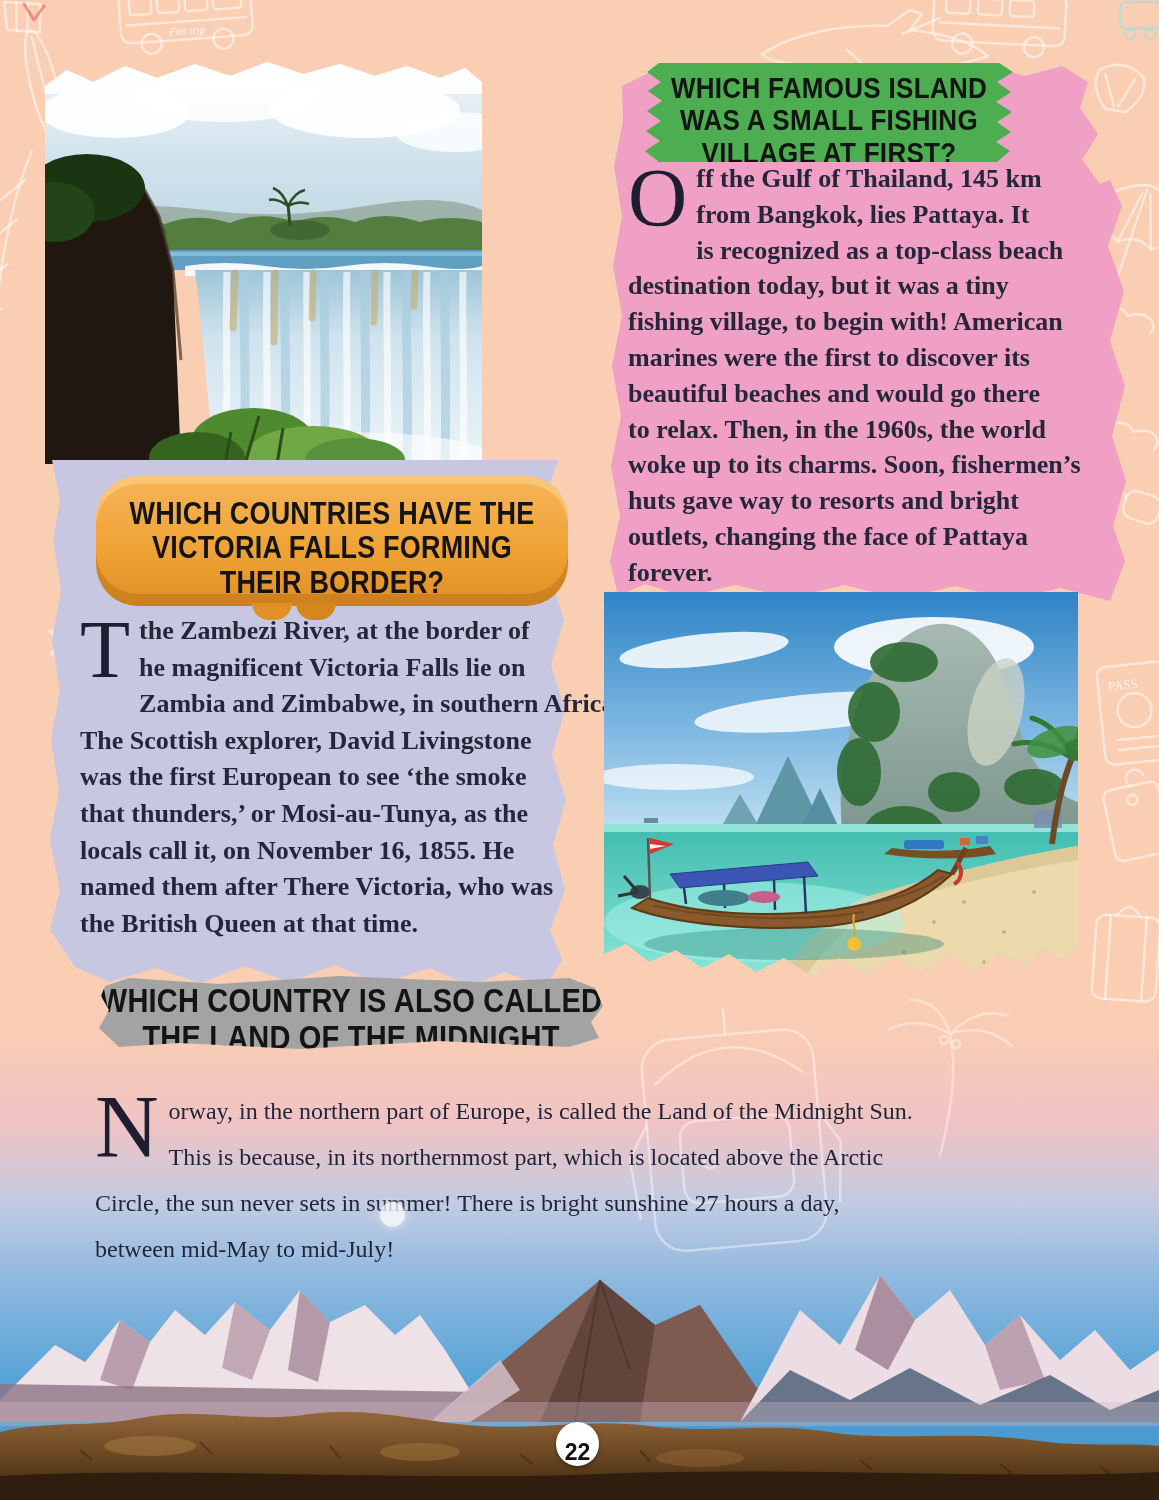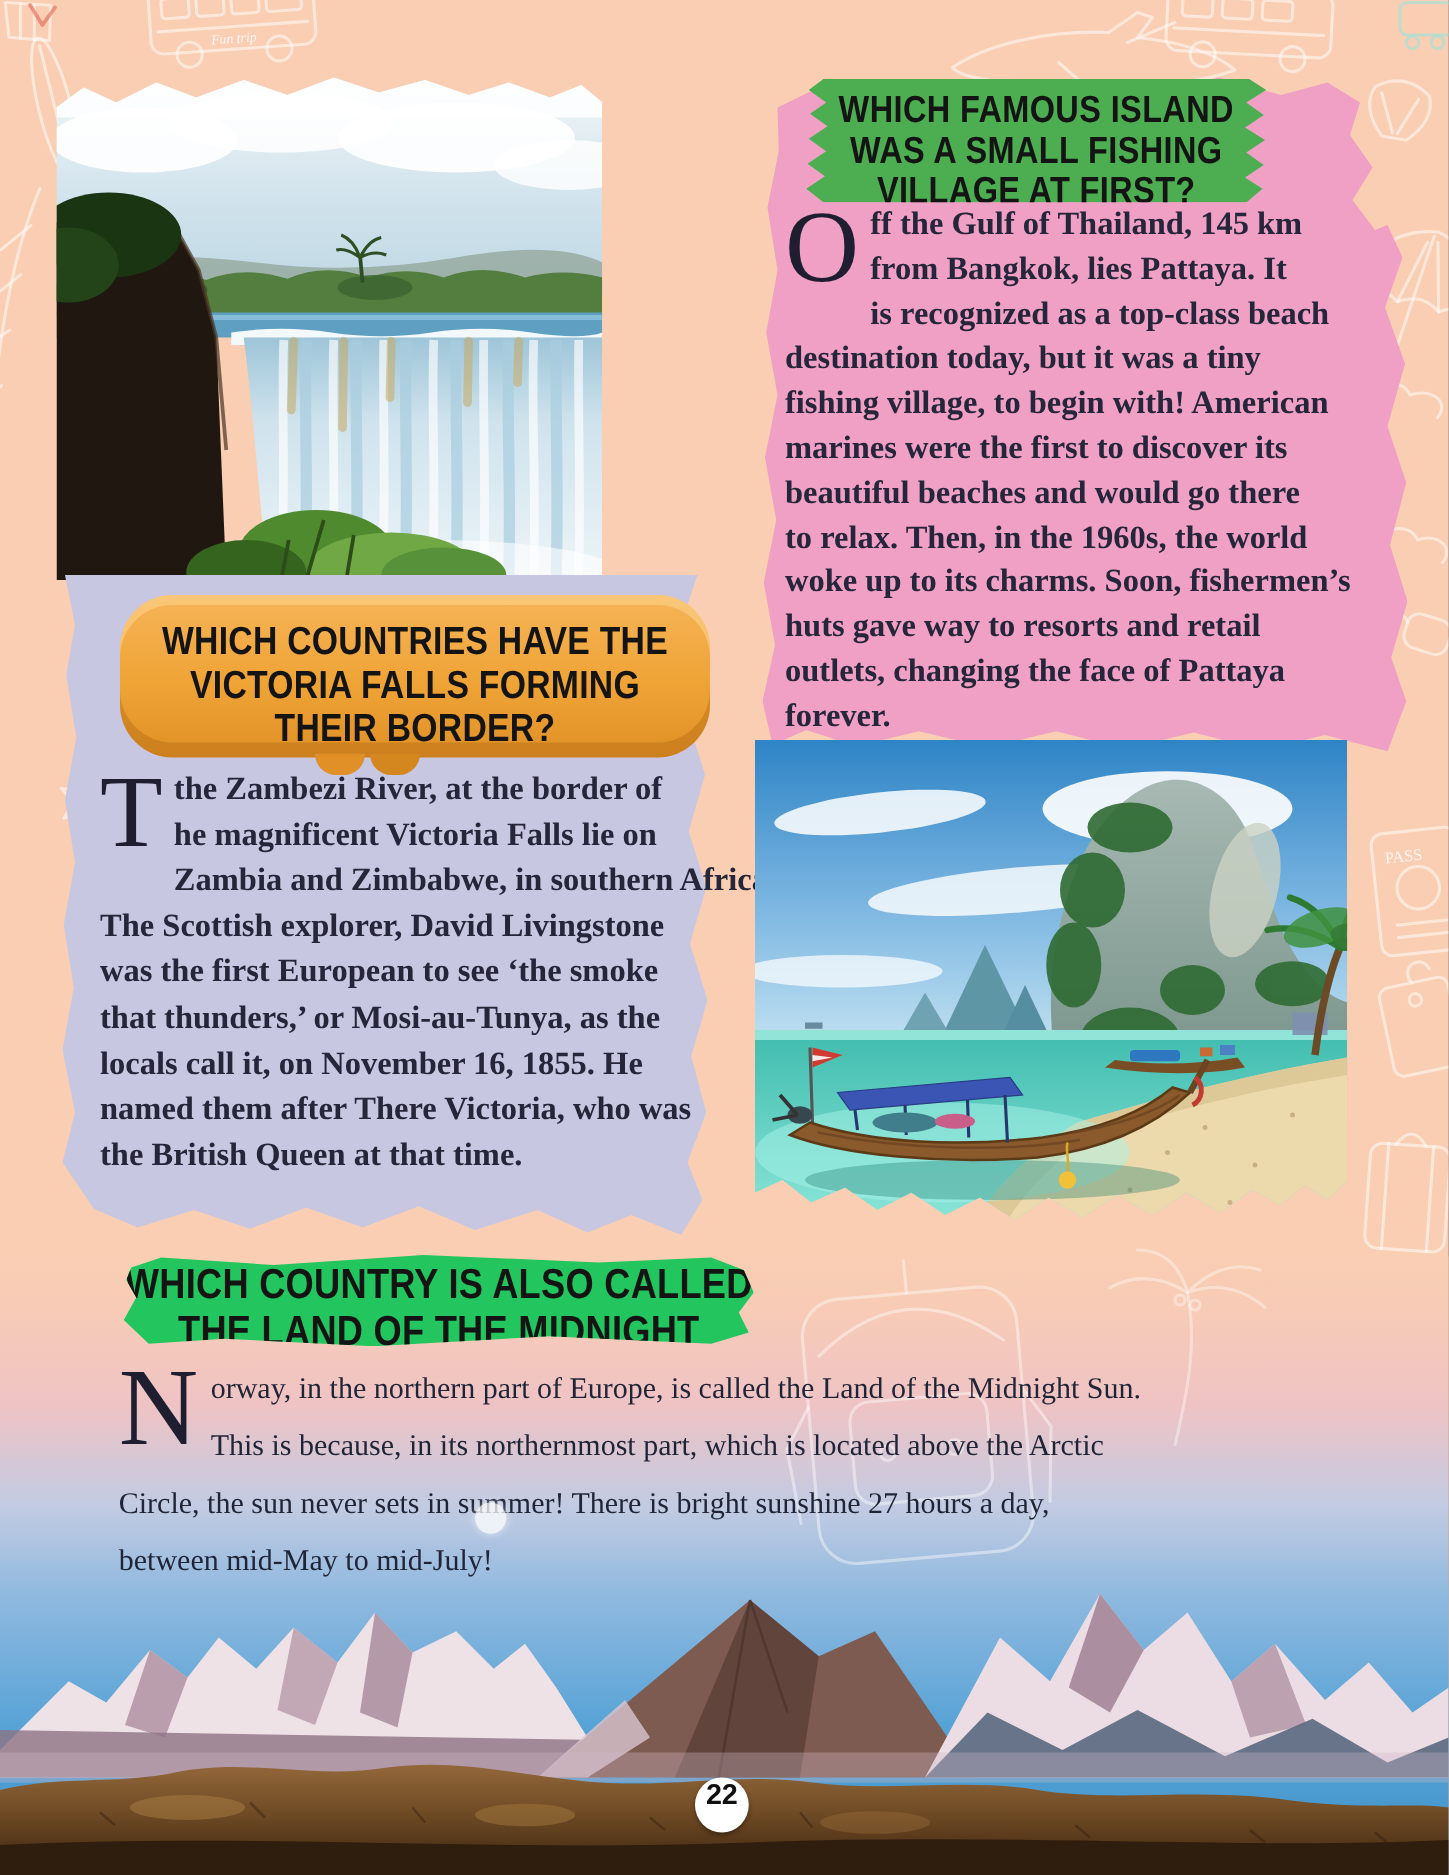--- a/index.html
+++ b/index.html
@@ -8,21 +8,21 @@
     background:#F9CEB3;font-family:"Liberation Serif",serif;}
   
   .sky-band{position:absolute;left:0;top:1005px;width:1159px;height:495px;z-index:1;
     background:linear-gradient(180deg,#F9CEB3 0%,#F7CBB6 9%,#EFC3C4 24%,#C3CBE2 40%,#8FB9DF 55%,#57A3D6 76%,#3E92CB 100%);}
   .doodles{position:absolute;left:0;top:0;z-index:2;}
   .content{position:absolute;inset:0;z-index:3;}
   .mountains{position:absolute;left:0;top:1250px;z-index:4;}
   .moon{position:absolute;left:380px;top:1202px;width:25px;height:25px;border-radius:50%;
     background:rgba(255,255,255,.75);box-shadow:0 0 8px rgba(255,255,255,.6);z-index:3;}
   .page-badge{position:absolute;left:556px;top:1422px;width:43px;height:44px;border-radius:50%;
-    background:#fff;z-index:5;display:flex;align-items:flex-start;justify-content:center;
+    background:#fff;z-index:5;display:flex;align-items:flex-end;justify-content:center;
     box-shadow:0 2px 4px rgba(0,0,0,.35);}
   .page-badge span{font-family:"Liberation Sans",sans-serif;font-weight:bold;font-size:23px;color:#111;}
   
   .pink-block{position:absolute;left:610px;top:56px;width:518px;height:546px;background:#EFA0C4;
     clip-path:polygon(12px 30px,45px 14px,95px 28px,150px 10px,205px 24px,258px 8px,312px 22px,
       365px 6px,415px 20px,452px 10px,478px 26px,470px 52px,488px 78px,472px 104px,490px 128px,
       500px 124px,512px 150px,498px 190px,514px 235px,500px 285px,515px 330px,502px 380px,
       516px 425px,503px 470px,515px 505px,500px 545px,450px 532px,400px 544px,345px 530px,
       290px 543px,235px 529px,180px 542px,125px 529px,75px 541px,35px 528px,8px 540px,0px 505px,
       10px 460px,1px 410px,11px 360px,2px 310px,12px 260px,3px 210px,12px 160px,4px 110px,13px 65px);}
@@ -53,21 +53,21 @@
   .green-banner .tline{font-size:26px;line-height:28px;text-align:center;letter-spacing:.3px;}
   .orange-bubble{position:absolute;left:96px;top:476px;width:472px;height:130px;border-radius:42px;
     background:linear-gradient(180deg,#F6B458,#EFA335 55%,#E09026);
     box-shadow:inset 0 -12px 0 rgba(160,90,10,.30), inset 0 8px 0 rgba(255,222,160,.45);}
   .orange-bubble .condense{padding-top:17px;}
   .orange-bubble .tline{font-size:27px;line-height:30px;text-align:center;letter-spacing:.2px;}
   .bubble-tail{position:absolute;width:40px;height:17px;background:#E09026;
     border-radius:0 0 20px 20px;top:603px;}
   .bubble-tail.t1{left:252px;}
   .bubble-tail.t2{left:296px;background:#D5871F;}
-  .yellow-banner{position:absolute;left:99px;top:1004px;width:504px;height:73px;background:#22c55e;
+  .yellow-banner{position:absolute;left:99px;top:976px;width:504px;height:73px;background:#a3a3a3;
     clip-path:polygon(6px 10px,30px 2px,120px 8px,240px 0,380px 6px,470px 2px,496px 12px,
       504px 30px,492px 46px,500px 62px,470px 71px,340px 65px,200px 73px,80px 67px,20px 71px,
       0 52px,10px 34px,2px 20px);}
   .yellow-banner .condense{padding-top:5px;}
   .yellow-banner .tline{font-size:29px;line-height:32px;text-align:center;letter-spacing:.2px;}
   
   .para{position:absolute;color:#26263A;}
   .para .tline{white-space:nowrap;}
   .dropcap{float:left;font-size:82px;line-height:58px;height:74px;padding:8px 9px 0 0;color:#1E1E30;}
   .body-sm .tline{font-size:26px;line-height:36.6px;font-weight:bold;}
@@ -296,21 +296,21 @@
       <div>
           <div class="tline">ff the Gulf of Thailand, 145 km</div>
           <div class="tline">from Bangkok, lies Pattaya. It</div>
           <div class="tline">is recognized as a top-class beach</div>
           <div class="tline">destination today, but it was a tiny</div>
           <div class="tline">fishing village, to begin with! American</div>
           <div class="tline">marines were the first to discover its</div>
           <div class="tline">beautiful beaches and would go there</div>
           <div class="tline">to relax. Then, in the 1960s, the world</div>
           <div class="tline">woke up to its charms. Soon, fishermen’s</div>
-          <div class="tline">huts gave way to resorts and retail</div>
+          <div class="tline">huts gave way to resorts and bright</div>
           <div class="tline">outlets, changing the face of Pattaya</div>
           <div class="tline">forever.</div>
         </div>
     </div>
 
     <div class="photo photo-thailand">
       <svg width="474" height="394" viewBox="0 0 474 394">
         <defs>
           <linearGradient id="thsky" x1="0" y1="0" x2="0" y2="1">
             <stop offset="0" stop-color="#2E84C6"></stop>

